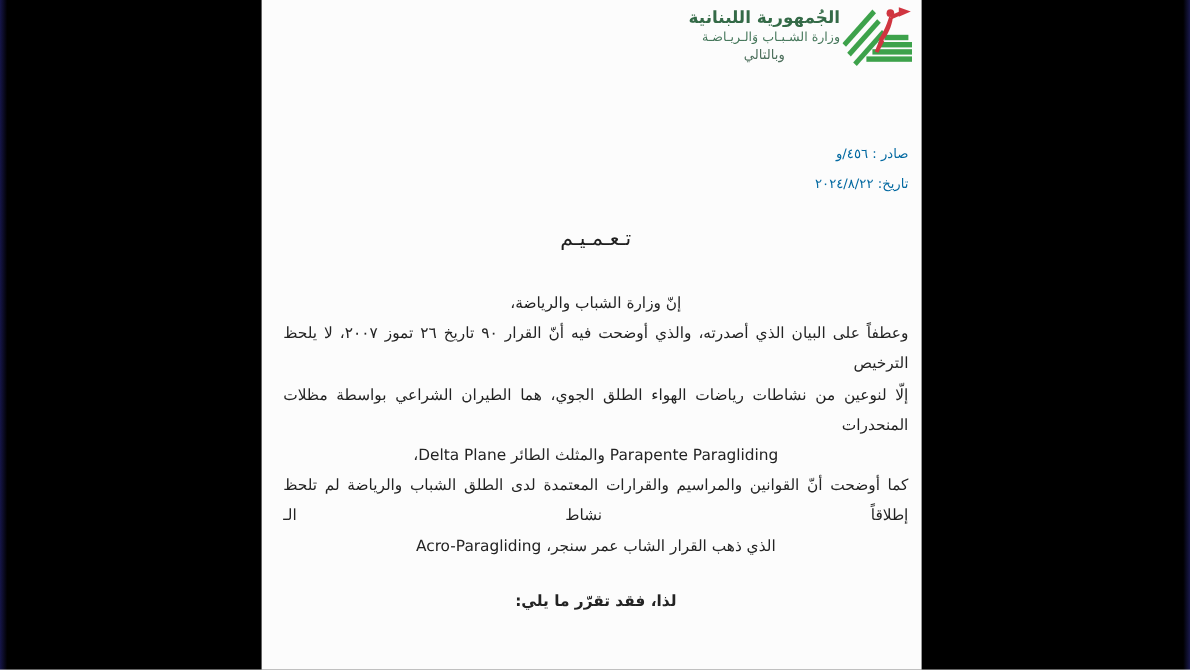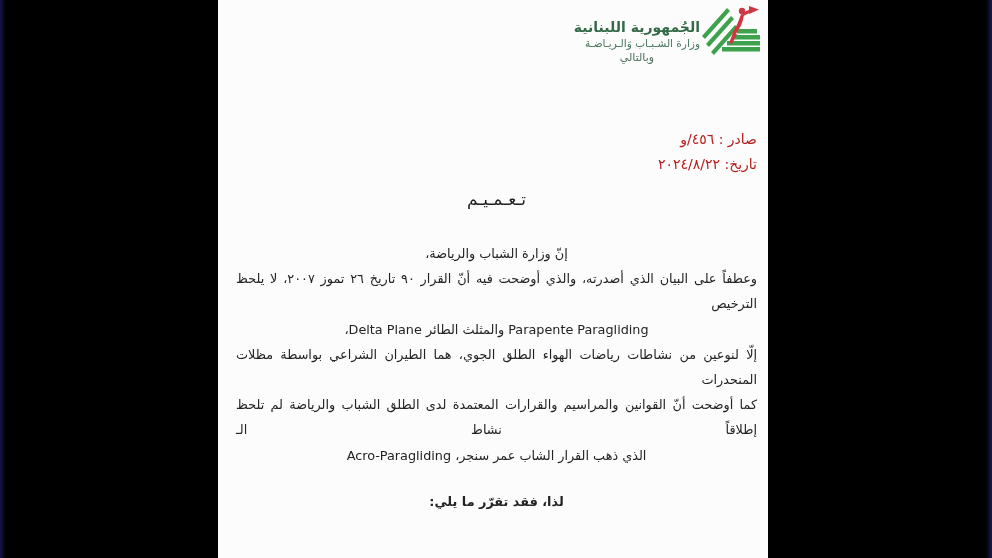--- a/index.html
+++ b/index.html
@@ -11,33 +11,33 @@
   .page{
     position:absolute;left:218px;top:0;width:550px;height:558px;
     background:#fcfcfc;color:#262626;
   }
   
   .header{
     position:absolute;top:3px;right:6px;
     display:flex;flex-direction:row-reverse;align-items:flex-start;
   }
   .header-text{
-    text-align:center;margin-top:16px;margin-right:2px;direction:rtl;
+    text-align:center;margin-top:4px;margin-right:2px;direction:rtl;
     color:#3d7050;
   }
   .h-line1{font-size:14px;font-weight:bold;line-height:17px;color:#346a47;}
   .h-line2{font-size:10.5px;line-height:14px;color:#47785c;text-align:right;}
   .h-line3{font-size:11px;line-height:14px;color:#4d6f5c;margin-top:1px;}
   .logo{width:60px;height:52px;display:block;}
   .logo .green{fill:#3da24b;}
   .logo .red{fill:#d03540;}
   
   .meta{
-    position:absolute;top:127px;right:11px;direction:rtl;text-align:right;
-    font-size:14px;line-height:25px;color:#b91c1c;white-space:nowrap;
+    position:absolute;top:116px;right:11px;direction:rtl;text-align:right;
+    font-size:11px;line-height:25px;color:#0369a1;white-space:nowrap;
   }
   
   .doc-title{
     position:absolute;top:189px;left:18px;right:11px;
     text-align:center;font-size:17px;font-weight:normal;color:#1e1e1e;
     direction:rtl;
   }
   
   .body-text{
     position:absolute;top:241px;left:18px;right:11px;
@@ -81,21 +81,21 @@
   <div class="meta">
     <div>صادر : ٤٥٦/و</div>
     <div>تاريخ: ٢٠٢٤/٨/٢٢</div>
   </div>
 
   <div class="doc-title">تـعـمـيـم</div>
 
   <div class="body-text">
     <div class="line">إنّ وزارة الشباب والرياضة،</div>
     <div class="line just">وعطفاً على البيان الذي أصدرته، والذي أوضحت فيه أنّ القرار ٩٠ تاريخ ٢٦ تموز ٢٠٠٧، لا يلحظ الترخيص</div>
+    <div class="line just">إلّا لنوعين من نشاطات رياضات الهواء الطلق الجوي، هما الطيران الشراعي بواسطة مظلات المنحدرات</div>
     <div class="line">Parapente Paragliding والمثلث الطائر Delta Plane،</div>
-    <div class="line just">إلّا لنوعين من نشاطات رياضات الهواء الطلق الجوي، هما الطيران الشراعي بواسطة مظلات المنحدرات</div>
     <div class="line just">كما أوضحت أنّ القوانين والمراسيم والقرارات المعتمدة لدى الطلق الشباب والرياضة لم تلحظ إطلاقاً نشاط الـ</div>
     <div class="line">الذي ذهب القرار الشاب عمر سنجر، Acro-Paragliding</div>
     <div class="line bold mt-lada">لذا، فقد تقرّر ما يلي:</div>
 
   </div>
 
 </div>
 
 </body></html>

